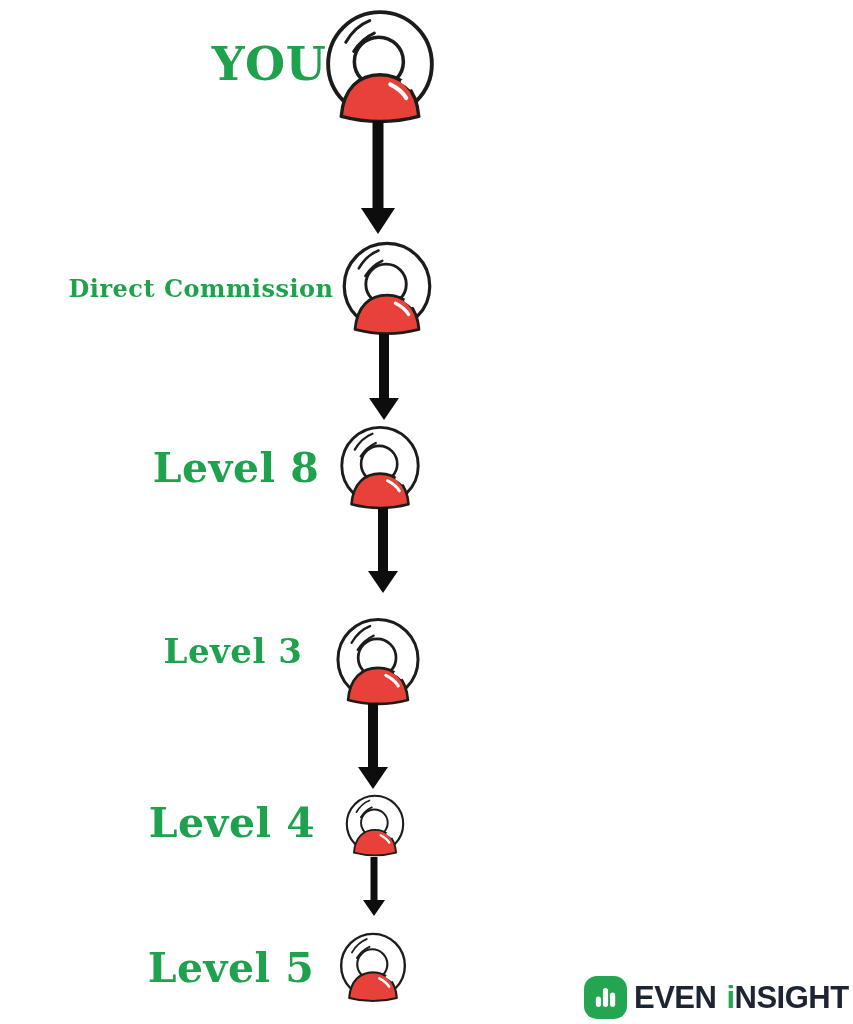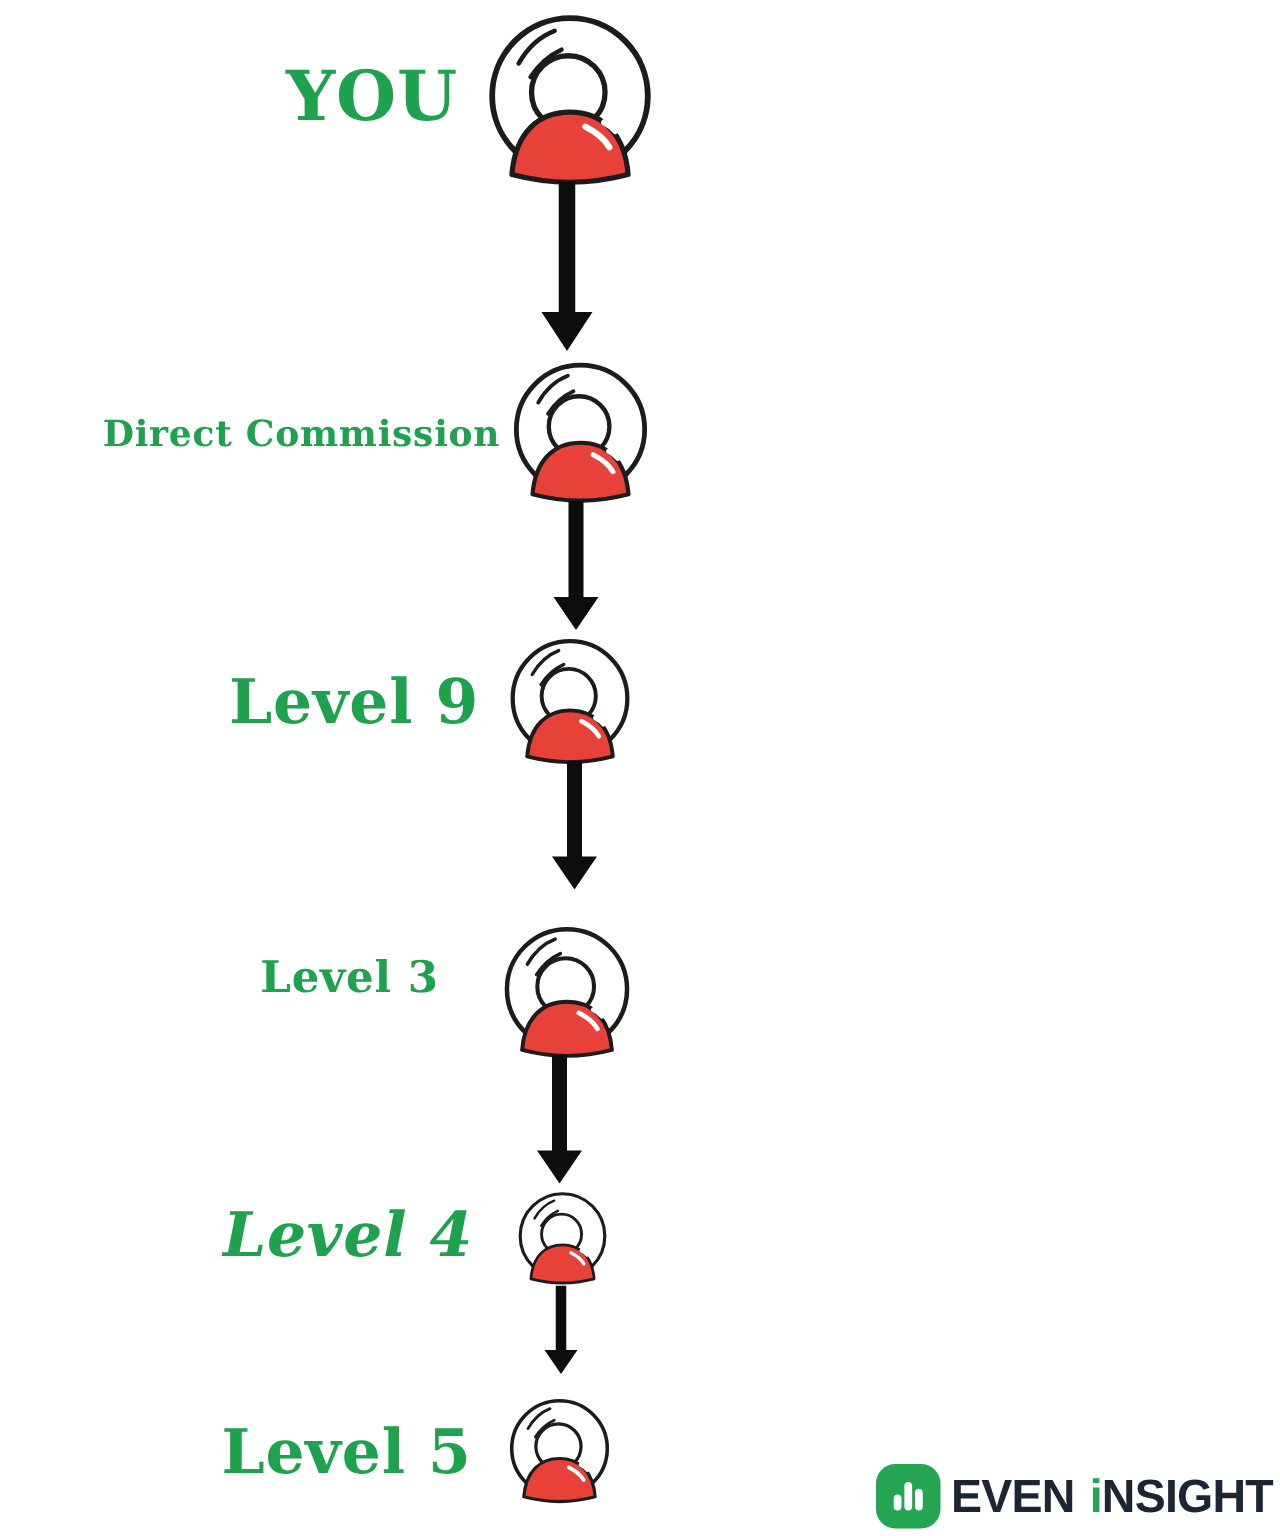--- a/index.html
+++ b/index.html
@@ -15,25 +15,25 @@
   
   .lbl {
     position: absolute;
     transform: translate(-50%, -50%);
     color: var(--label-green, #1fa24d);
     font-weight: bold;
     text-align: center;
     white-space: nowrap;
     letter-spacing: 0.5px;
   }
-  .lbl-you { left: 248px; top: 64px;  font-size: 46px; }
+  .lbl-you { left: 269px; top: 64px;  font-size: 46px; }
   .lbl-dc  { left: 201px; top: 289px; font-size: 24px; white-space: normal; width: 310px; line-height: 1.14; }
   .lbl-l2  { left: 236px; top: 468px; font-size: 41px; }
-  .lbl-l3  { left: 233px; top: 651px; font-size: 29px; }
-  .lbl-l4  { left: 232px; top: 823px; font-size: 41px; font-style: italic; }
+  .lbl-l3  { left: 233px; top: 651px; font-size: 34px; }
+  .lbl-l4  { left: 232px; top: 823px; font-size: 41px; }
   .lbl-l5  { left: 231px; top: 968px; font-size: 41px; }
 
   
   .person { position: absolute; }
   .p-you { left: 323px; top: 9px;   width: 114px; height: 119px; }
   .p-dc  { left: 340px; top: 241px; width: 94px;  height: 98px; }
   .p-l2  { left: 338px; top: 425px; width: 84px;  height: 88px; }
   .p-l3  { left: 334px; top: 617px; width: 88px;  height: 92px; }
   .p-l4  { left: 344px; top: 794px; width: 62px;  height: 65px; }
   .p-l5  { left: 338px; top: 932px; width: 70px;  height: 73px; }
@@ -113,21 +113,21 @@
   <div class="lbl lbl-dc">Direct Commission</div>
   <svg class="person p-dc" viewBox="0 0 100 104">
       <use href="#person-shape"></use>
     </svg>
 
   <svg class="arrow a2" viewBox="0 0 32 86">
     <line x1="16" y1="0" x2="16" y2="66" stroke-width="10"></line>
     <polygon points="1,64 31,64 16,86"></polygon>
   </svg>
 
-  <div class="lbl lbl-l2">Level 9</div>
+  <div class="lbl lbl-l2">Level 8</div>
   <svg class="person p-l2" viewBox="0 0 100 104">
       <use href="#person-shape"></use>
     </svg>
 
   <svg class="arrow a3" viewBox="0 0 32 86">
     <line x1="16" y1="0" x2="16" y2="66" stroke-width="10"></line>
     <polygon points="1,64 31,64 16,86"></polygon>
   </svg>
 
   <div class="lbl lbl-l3">Level 3</div>

